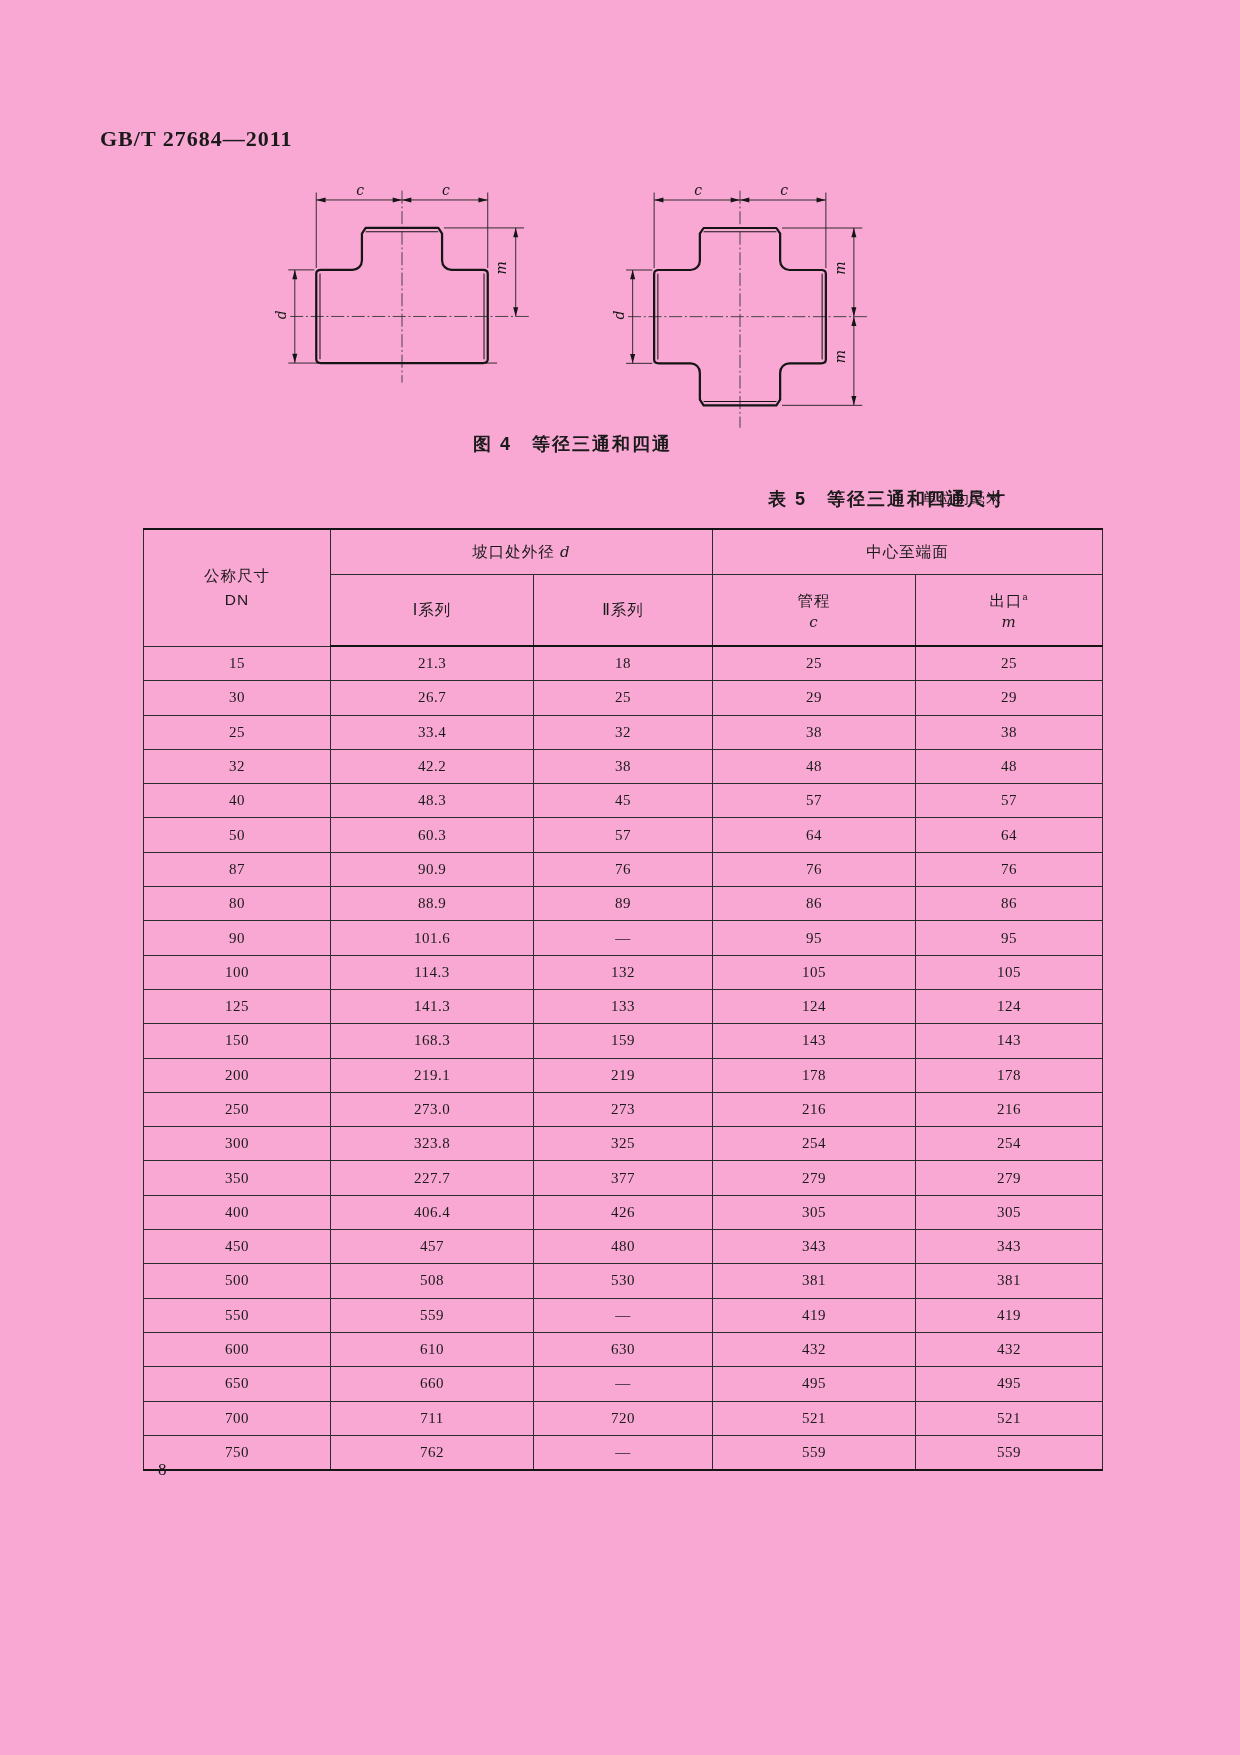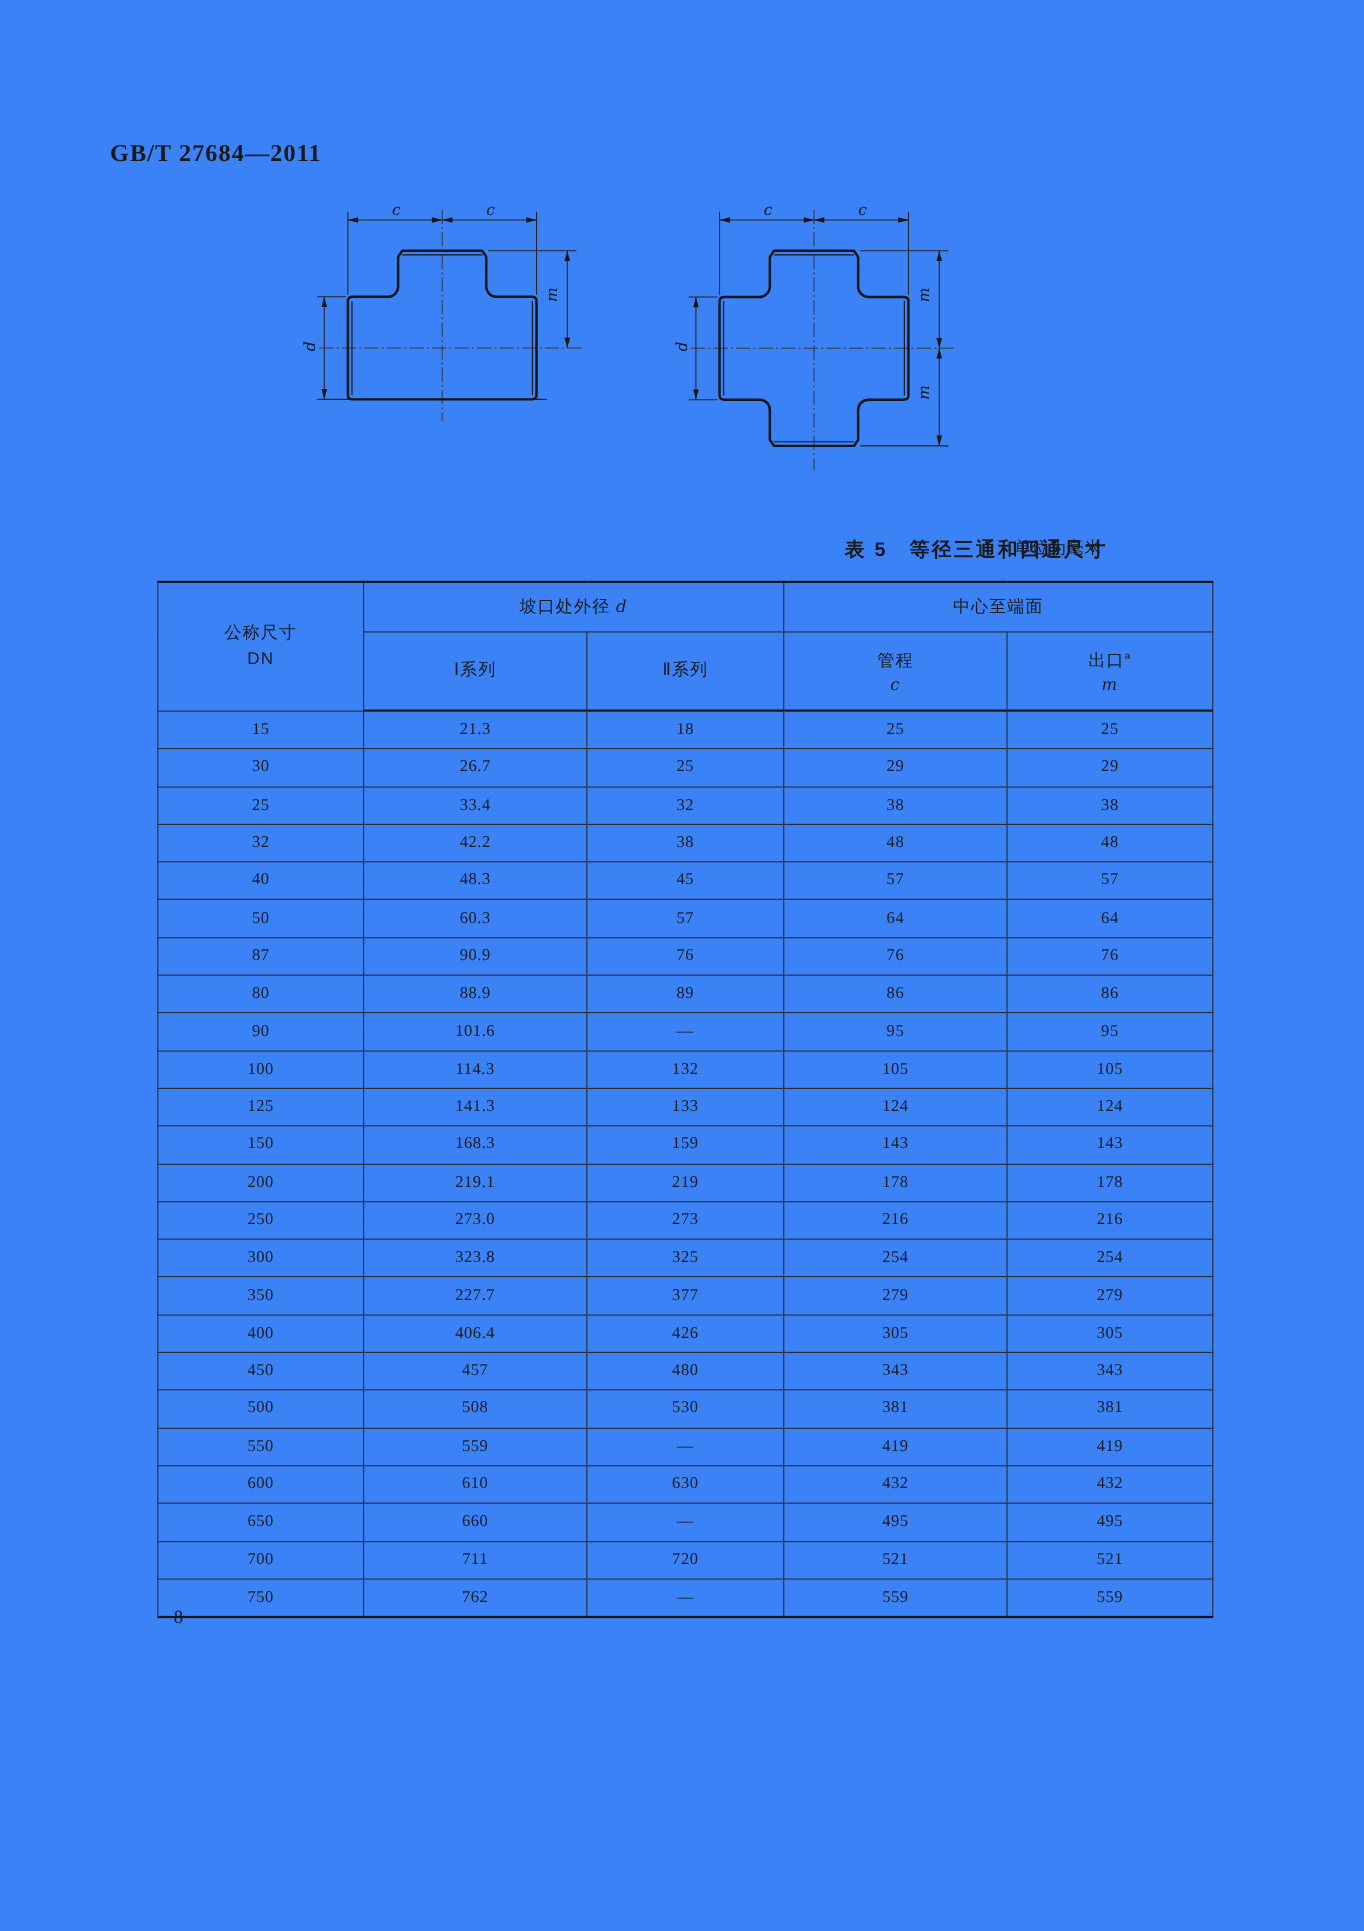--- a/index.html
+++ b/index.html
@@ -1,20 +1,20 @@
 <!DOCTYPE html>
 <html><head>
 <meta charset="utf-8">
 <style>
   html,body{margin:0;padding:0;background:#d9d9d9;}
   .page{
     position:relative;
     width:1240px;height:1755px;
     margin:0 auto;
-    background:#3b82f6;
+    background:#f9a8d4;
     font-family:"Liberation Sans","DejaVu Sans",sans-serif;
     color:#1a1a1a;
     overflow:hidden;
   }
   .std-number{
     position:absolute;left:100px;top:126px;
     font-family:"Liberation Serif","DejaVu Serif",serif;
     font-weight:700;font-size:22px;letter-spacing:1px;
   }
   svg.fig{position:absolute;}
@@ -155,20 +155,21 @@
       <line x1="111" y1="64" x2="189" y2="64"></line>
       <line x1="111" y1="246" x2="189" y2="246"></line>
     </g>
     <text class="svg-var" x="101" y="25">c</text>
     <text class="svg-var" x="193" y="25">c</text>
     <text class="svg-var" transform="rotate(-90 26 158)" x="26" y="158">d</text>
     <text class="svg-var" transform="rotate(-90 262 110)" x="262" y="110">m</text>
     <text class="svg-var" transform="rotate(-90 262 205)" x="262" y="205">m</text>
   </svg>
 
+  <div class="fig-caption">图 4　等径三通和四通</div>
 
   <div class="table-title-row">
     <span class="table-title">表 5　等径三通和四通尺寸</span>
     <span class="unit-note">单位为毫米</span>
   </div>
 
   <table class="dims">
     <colgroup>
       <col style="width:187px">
         <col style="width:203px">

